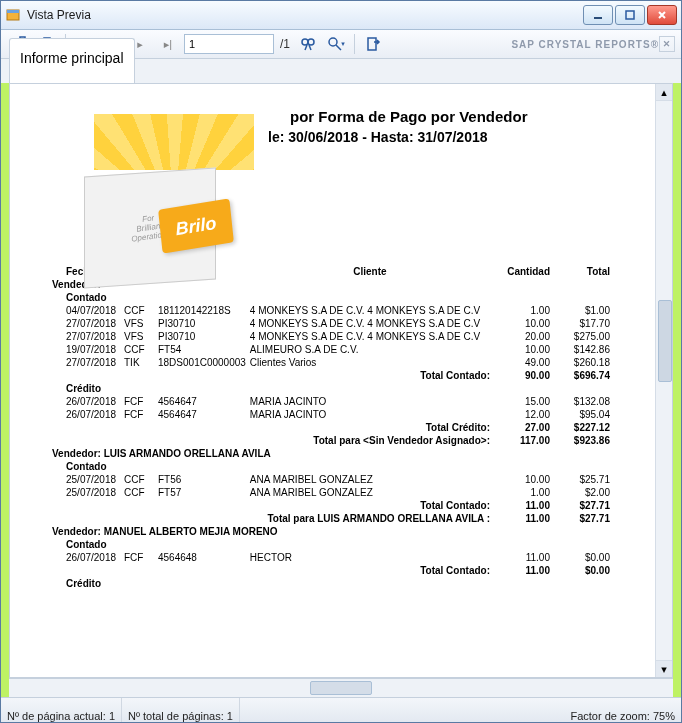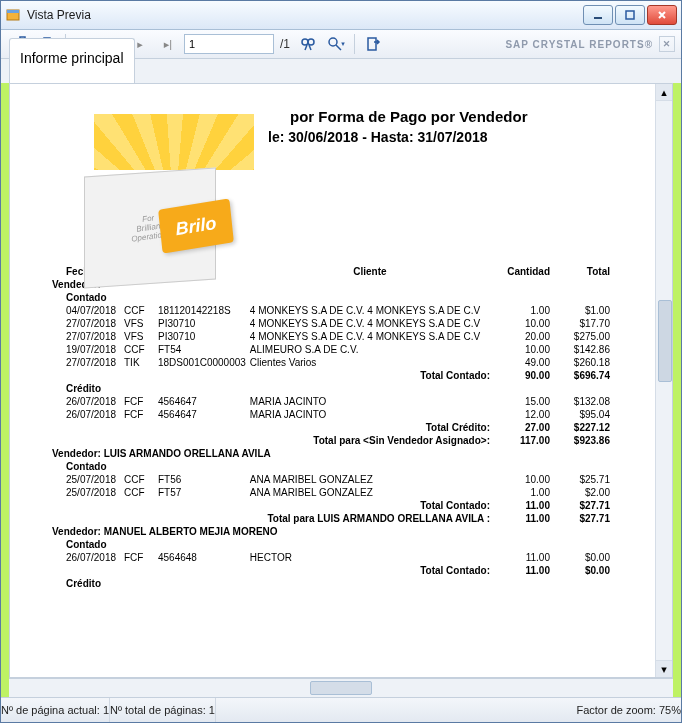--- a/index.html
+++ b/index.html
@@ -9,21 +9,21 @@
 .titlebar .title{flex:1;color:#1a1a1a;font-size:12px}
 .win-btns{display:flex;gap:2px}
 .win-btn{width:28px;height:18px;border:1px solid #6f8fb3;border-radius:3px;background:linear-gradient(#f3faff,#cfe3f5);display:flex;align-items:center;justify-content:center;cursor:pointer}
 .win-btn.close{background:linear-gradient(#ff9a8d,#e04b3b);border-color:#a43728;color:#fff}
 .win-btn svg{width:10px;height:10px}
 .toolbar{height:28px;background:linear-gradient(#fafcff,#e9eef5);border-bottom:1px solid #c5d0dd;display:flex;align-items:center;padding:0 6px;gap:4px}
 .tool-btn{width:22px;height:22px;display:flex;align-items:center;justify-content:center;border:1px solid transparent;border-radius:2px;cursor:pointer}
 .tool-sep{width:1px;height:20px;background:#c5d0dd;margin:0 2px}
 .page-input{width:80px;height:18px;border:1px solid #a9bfd6;padding:0 4px;font-size:11px}
 .page-total{font-size:12px;color:#333;padding:0 2px}
-.brand{margin-left:auto;color:#8f9aac;font-size:10px;letter-spacing:1px;font-weight:bold;display:flex;align-items:center;gap:6px}
+.brand{margin-left:auto;color:#8f9aac;font-size:10px;letter-spacing:1px;font-weight:bold;display:flex;align-items:center;}
 .brand .close-brand{width:14px;height:14px;border:1px solid #c5d0dd;display:flex;align-items:center;justify-content:center;color:#8f9aac;font-size:9px;cursor:pointer}
 .tabs-row{height:24px;background:#eef2f7;display:flex;align-items:flex-end;padding-left:8px}
 .tab{height:22px;padding:11px 10px;border:1px solid #c5d0dd;border-bottom:none;background:#fff;font-size:14px;border-top-left-radius:3px;border-top-right-radius:3px;cursor:pointer}
 .viewer-area{flex:1;background:#fff;border:1px solid #c5d0dd;margin:0 8px 0 8px;position:relative;overflow:hidden}
 .viewer-scroll{position:absolute;inset:0;overflow:auto;padding:6px 0 6px 12px}
 .page{width:610px;background:#fff;border:0;position:relative}
 .page .content{padding:0 20px 10px 28px;position:relative}
 .logo-wrap{position:absolute;left:28px;top:6px;width:210px;height:180px;z-index:2}
 .logo-base{position:absolute;bottom:10px;left:34px;width:130px;height:110px;background:#f2f2f2;border:1px solid #ccc;transform:skewY(-4deg);display:flex;align-items:center;justify-content:center;font-size:8px;color:#9a9a9a;text-align:center}
 .logo-base .slogan{transform:skewY(4deg) rotate(-8deg);font-style:italic;line-height:1.1}
@@ -38,21 +38,21 @@
 table.report th{text-align:left;font-weight:bold;font-size:10px}
 .th-right{text-align:right!important}
 .cell-right{text-align:right}
 .vend-row td{font-weight:bold;padding-top:6px}
 .section-row td{font-weight:bold}
 .total-row td{font-weight:bold}
 .grand-total-row td{font-weight:bold;padding-top:6px}
 .hscroll-strip{height:18px;background:#eef2f7;border-top:1px solid #c5d0dd;margin:0 8px;position:relative}
 .hscroll-thumb{position:absolute;top:2px;left:50%;width:60px;height:12px;background:#d4dde8;border:1px solid #a9bfd6;border-radius:2px;transform:translateX(-50%)}
 .statusbar{height:24px;background:linear-gradient(#f3f6fa,#e3e9f1);border-top:1px solid #c5d0dd;display:flex;align-items:center;font-size:11px;color:#222}
-.statusbar .cell{padding:0 0;border-right:1px solid #d0d8e2;height:100%;display:flex;align-items:center}
+.statusbar .cell{padding:0 6px;border-right:1px solid #d0d8e2;height:100%;display:flex;align-items:flex-end}
 .statusbar .cell:last-child{border-right:none;margin-left:auto}
 .vscrollbar{position:absolute;right:0;top:0;bottom:0;width:16px;background:#eef2f7;border-left:1px solid #d5dde7}
 .vscroll-btn{width:16px;height:16px;background:#e3e9f1;border-bottom:1px solid #d5dde7;display:flex;align-items:center;justify-content:center;cursor:pointer}
 .vscroll-btn.bottom{position:absolute;bottom:0;border-top:1px solid #d5dde7;border-bottom:none}
 .vscroll-thumb{position:absolute;top:216px;left:2px;width:12px;height:80px;background:#cdd7e3;border:1px solid #a9bfd6;border-radius:2px;cursor:pointer}
 .icon-color{stroke:#2a5aa0;fill:none;stroke-width:1.5}
 </style>
 </head>
 <body>
 

